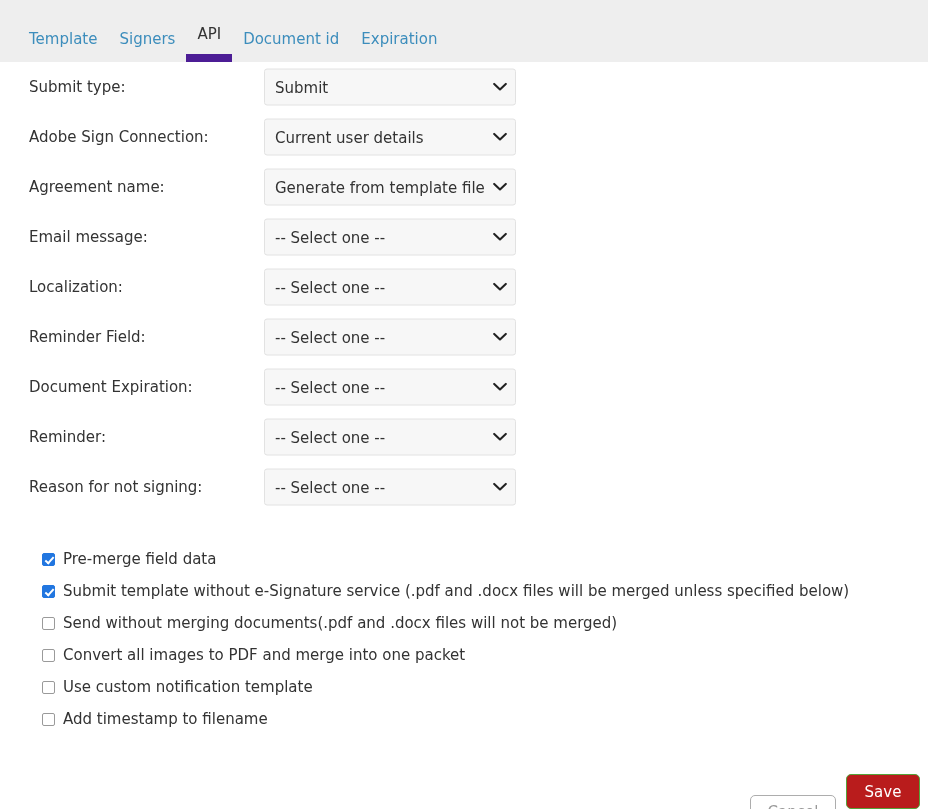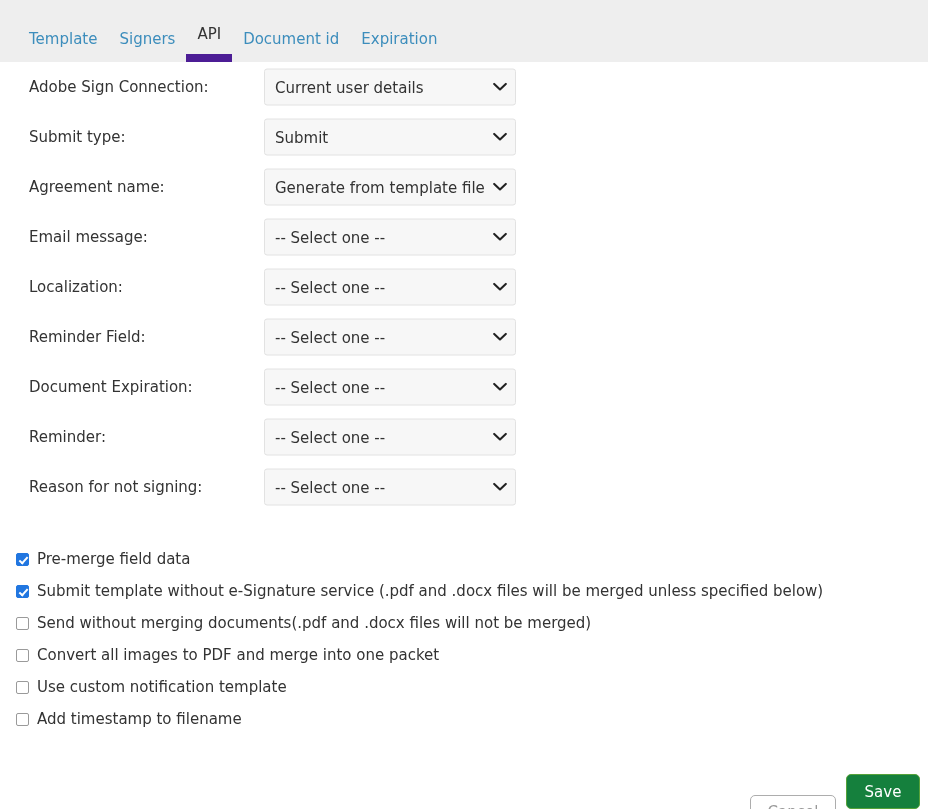--- a/index.html
+++ b/index.html
@@ -113,21 +113,21 @@
     position: absolute;
     left: 0;
     top: 481px;
     width: 942px;
   }
   .check-row {
     position: relative;
     height: 32px;
     display: flex;
     align-items: center;
-    padding-left: 16px;
+    padding-left: 42px;
     box-sizing: border-box;
   }
   .cb {
     flex: 0 0 auto;
     width: 13px;
     height: 13px;
     border: 1px solid #9a9a9a;
     border-radius: 2px;
     background: #ffffff;
     box-sizing: border-box;
@@ -180,21 +180,21 @@
     width: 86px;
     height: 33px;
     background: #ffffff;
     border: 1px solid #adadad;
     color: #999999;
     margin-top: 40px;
   }
   .btn-save {
     width: 74px;
     height: 35px;
-    background: #15803d;
+    background: #b91c1c;
     border: 1px solid #56a23a;
     color: #ffffff;
   }
 </style>
 </head>
 <body>
 
 <div class="tabbar">
   <div class="tabs">
       <div class="tab">Template</div>
@@ -202,34 +202,34 @@
       <div class="tab active">API</div>
       <div class="tab">Document id</div>
       <div class="tab">Expiration</div>
     </div>
 </div>
 
 <div class="content">
 
   <div class="form-rows">
       <div class="form-row">
+        <div class="form-label">Submit type:</div>
+        <div class="select-wrap">
+          <span class="select-text">Submit</span>
+          <span class="chev">
+            <svg width="14" height="9" viewBox="0 0 14 9" aria-hidden="true">
+              <path d="M1.2 1.4 L7 7 L12.8 1.4" fill="none" stroke="#222222" stroke-width="2.1" stroke-linecap="round" stroke-linejoin="round"></path>
+            </svg>
+          </span>
+        </div>
+      </div>
+      <div class="form-row">
         <div class="form-label">Adobe Sign Connection:</div>
         <div class="select-wrap">
           <span class="select-text">Current user details</span>
-          <span class="chev">
-            <svg width="14" height="9" viewBox="0 0 14 9" aria-hidden="true">
-              <path d="M1.2 1.4 L7 7 L12.8 1.4" fill="none" stroke="#222222" stroke-width="2.1" stroke-linecap="round" stroke-linejoin="round"></path>
-            </svg>
-          </span>
-        </div>
-      </div>
-      <div class="form-row">
-        <div class="form-label">Submit type:</div>
-        <div class="select-wrap">
-          <span class="select-text">Submit</span>
           <span class="chev">
             <svg width="14" height="9" viewBox="0 0 14 9" aria-hidden="true">
               <path d="M1.2 1.4 L7 7 L12.8 1.4" fill="none" stroke="#222222" stroke-width="2.1" stroke-linecap="round" stroke-linejoin="round"></path>
             </svg>
           </span>
         </div>
       </div>
       <div class="form-row">
         <div class="form-label">Agreement name:</div>
         <div class="select-wrap">

